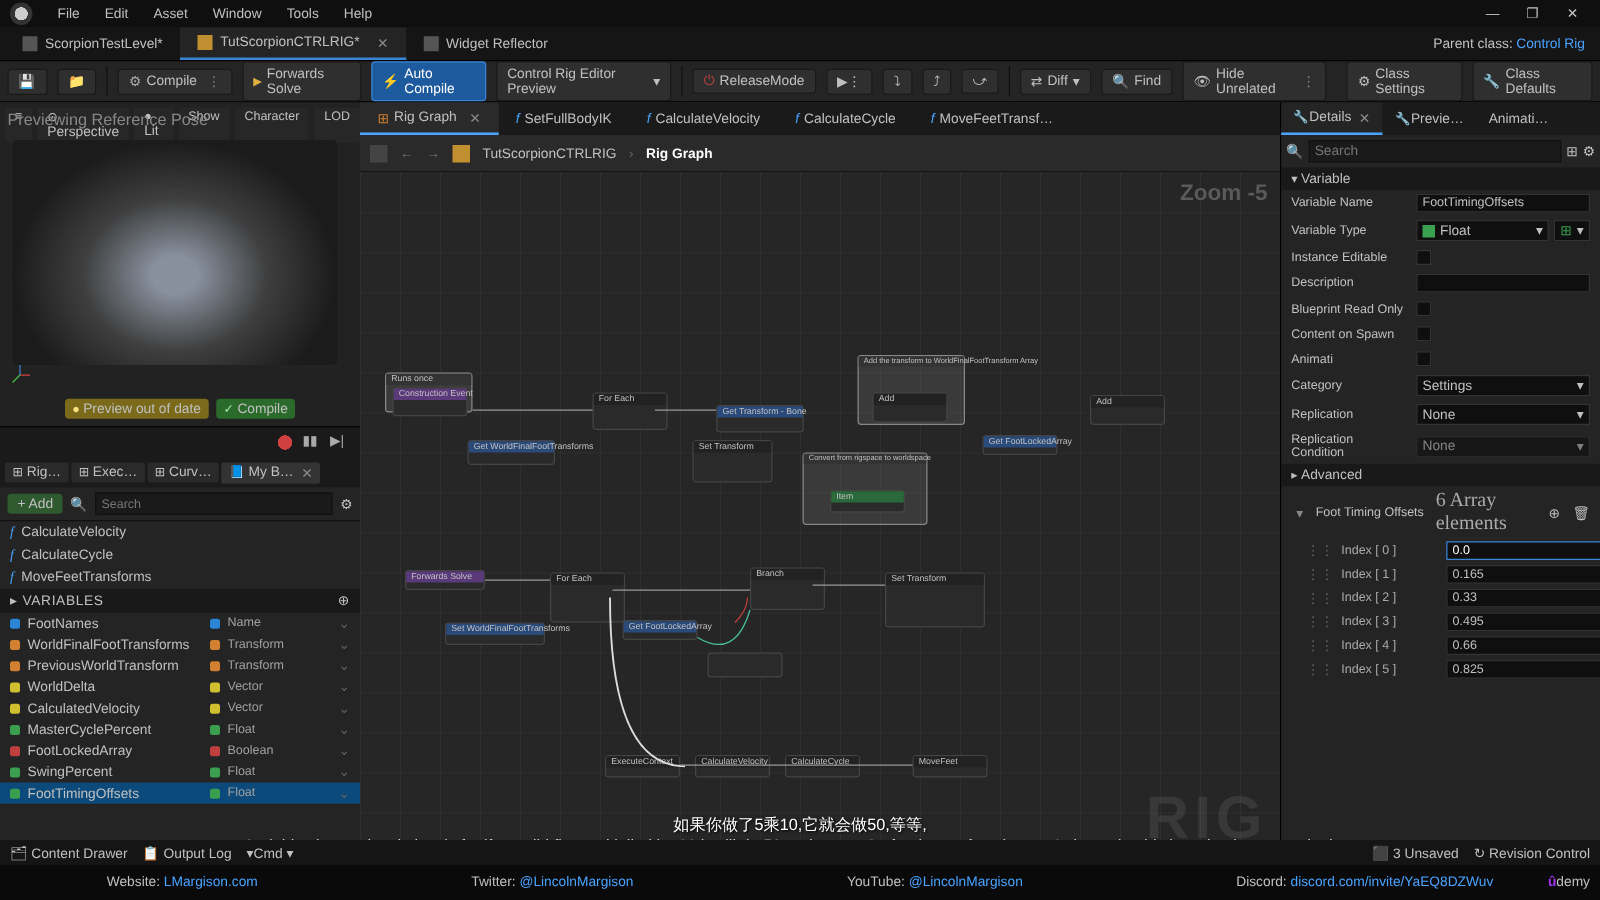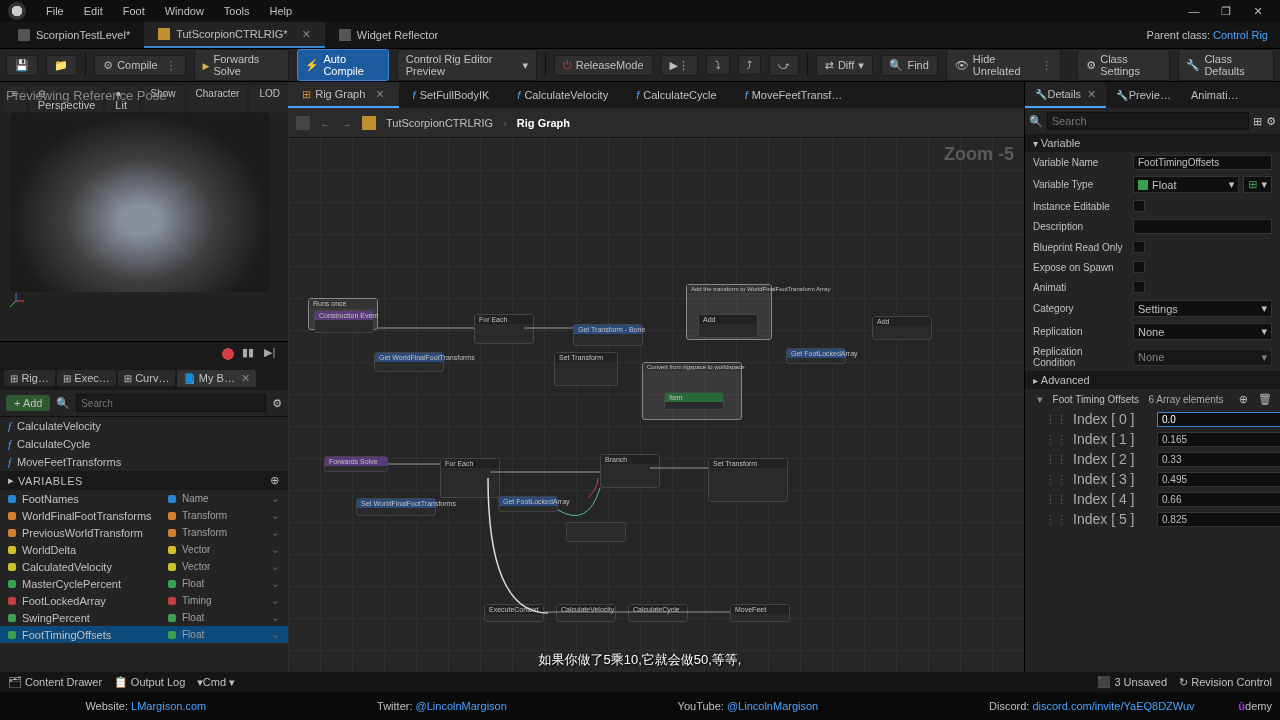--- a/index.html
+++ b/index.html
@@ -81,38 +81,38 @@
 .r-search input { flex:1; background:#1a1a1a; border:1px solid #111; height:18px; padding:0 4px; color:#888; }
 .prop-sec { background: #191919; padding: 3px 8px; font-size: 10px; }
 .prop-row { display: flex; align-items: center; padding: 3px 8px; gap: 6px; min-height: 20px; }
 .prop-label { flex: 0 0 94px; font-size: 10px; }
 .prop-val { flex: 1; }
 .prop-input { background: #0f0f0f; border: 1px solid #333; padding: 1px 4px; font-size: 10px; width: 100%; color:#c0c0c0; }
 .type-sel { display:flex; align-items:center; gap:4px; background:#0f0f0f; border:1px solid #333; padding:1px 4px; }
 .float-chip { width:10px; height:10px; background:#3aa050; }
 .checkbox { width:12px; height:12px; background:#0f0f0f; border:1px solid #333; }
 .array-row { display:flex; align-items:center; padding:2px 8px 2px 20px; gap:6px; }
-.array-label { flex:0 0 78px; font-size:14px; color:#aaa; }
+.array-label { flex:0 0 78px; font-size:10px; color:#aaa; }
 .array-val { flex:1; background:#0f0f0f; border:1px solid #333; padding:1px 4px; font-size:10px; }
 .array-row.sel .array-val { border:1px solid #3a85d6; color:#fff; }
 .bottom-bar { position:absolute; bottom:28px; left:0; right:0; height:20px; background:#151515; display:flex; align-items:center; padding:0 8px; gap:12px; font-size:10px; }
 .footer { position:absolute; bottom:0; left:0; right:0; height:28px; background:#0a0a0a; display:flex; align-items:center; justify-content:space-around; font-size:11px; }
 .footer .link { color:#4aa3ff; }
 .sub-overlay { position:absolute; bottom:36px; left:0; right:0; text-align:center; pointer-events:none; }
 .sub-cn { color:#fff; font-size:13px; text-shadow: 1px 1px 2px #000; }
 .sub-en { color:#fff; font-size:13px; text-shadow: 1px 1px 2px #000; }
 </style>
 </head>
 <body>
 
 <div class="titlebar">
   <div class="logo"></div>
   <div class="menu-item">File</div>
   <div class="menu-item">Edit</div>
-  <div class="menu-item">Foot</div>
+  <div class="menu-item">Asset</div>
   <div class="menu-item">Window</div>
   <div class="menu-item">Tools</div>
   <div class="menu-item">Help</div>
   <div class="winctrl">
     <div>—</div>
     <div>❐</div>
     <div>✕</div>
   </div>
 </div>
 
@@ -183,20 +183,24 @@
       </div>
       <div class="vp-text">Previewing Reference Pose</div>
       <div class="vp-img"></div>
       <div style="position:absolute;left:6px;bottom:28px;">
         <svg width="20" height="20">
             <line x1="10" y1="10" x2="18" y2="10" stroke="#d04040"></line>
             <line x1="10" y1="10" x2="10" y2="2" stroke="#4080d0"></line>
             <line x1="10" y1="10" x2="4" y2="16" stroke="#40c040"></line>
           </svg>
       </div>
+      <div class="vp-overlay">
+        <div class="vp-pill yel">● <span>Preview out of date</span></div>
+        <div class="vp-pill grn">✓ <span>Compile</span></div>
+      </div>
     </div>
     <div class="vp-transport">
       <div class="rec"></div>
       <div style="color:#aaa;">▮▮</div>
       <div style="color:#aaa;">▶|</div>
     </div>
     <div class="pill-tabs">
       <div class="pill-tab">⊞<span>Rig…</span></div>
       <div class="pill-tab">⊞<span>Exec…</span></div>
       <div class="pill-tab">⊞<span>Curv…</span></div>
@@ -266,21 +270,21 @@
             <span class="type-pill tp-green"></span>
             <span class="var-name">MasterCyclePercent</span>
             <span class="type-pill tp-green"></span>
             <span class="var-type">Float</span>
             <span class="chev">⌄</span>
           </div>
           <div class="var-row">
             <span class="type-pill tp-red"></span>
             <span class="var-name">FootLockedArray</span>
             <span class="type-pill tp-red"></span>
-            <span class="var-type">Timing</span>
+            <span class="var-type">Boolean</span>
             <span class="chev">⌄</span>
           </div>
           <div class="var-row">
             <span class="type-pill tp-green"></span>
             <span class="var-name">SwingPercent</span>
             <span class="type-pill tp-green"></span>
             <span class="var-type">Float</span>
             <span class="chev">⌄</span>
           </div>
           <div class="var-row sel">
@@ -322,20 +326,21 @@
       <div class="bc-ico"></div>
       <span class="bc-arrow">←</span>
       <span class="bc-arrow">→</span>
       <div class="bc-ico" style="background:#c09030;"></div>
       <span class="bc-link">TutScorpionCTRLRIG</span>
       <span style="color:#666;">›</span>
       <span class="bc-link active">Rig Graph</span>
     </div>
     <div class="graph-area">
       <div class="zoom-ind">Zoom -5</div>
+      <div class="rig-wm">RIG</div>
 
       <div class="node comment" style="left:20px;top:160px;width:70px;height:32px;">
           <div class="nh">Runs once</div>
         </div>
       <div class="node purple" style="left:26px;top:172px;width:58px;">
           <div class="nh">Construction Event</div>
           <div class="nb"></div>
         </div>
       <div class="node dark" style="left:186px;top:176px;width:50px;height:30px;">
           <div class="nh">For Each</div>
@@ -461,21 +466,21 @@
       </div>
     <div class="prop-row">
         <div class="prop-label">Description</div>
         <div class="prop-val"><input class="prop-input" style=""></div>
       </div>
     <div class="prop-row">
         <div class="prop-label">Blueprint Read Only</div>
         <div class="checkbox"></div>
       </div>
     <div class="prop-row">
-        <div class="prop-label">Expose on Spawn</div>
+        <div class="prop-label">Content on Spawn</div>
         <div class="checkbox"></div>
       </div>
     <div class="prop-row">
         <div class="prop-label">Animati</div>
         <div class="checkbox"></div>
       </div>
     <div class="prop-row">
         <div class="prop-label">Category</div>
         <div class="prop-val">
           <div class="type-sel">
@@ -499,21 +504,21 @@
           <div class="type-sel" style="opacity:0.6;">
             <span>None</span>
             <span style="margin-left:auto;">▾</span>
           </div>
         </div>
       </div>
     <div class="prop-sec">▸ <span>Advanced</span></div>
     <div class="prop-row" style="padding-left:12px;">
       <span style="color:#888;margin-right:4px;">▾</span>
       <div class="prop-label" style="flex:0 0 90px;">Foot Timing Offsets</div>
-      <div style="font-size:10px;color:#aaa;">6 Array elements</div>
+      <div style="font-size:16px;color:#aaa;font-family:Liberation Serif, serif;">6 Array elements</div>
       <span style="margin-left:auto;">⊕</span>
       <span style="margin-left:4px;">🗑</span>
     </div>
     <div id="array-list">
         <div class="array-row sel">
           <span style="color:#666;">⋮⋮</span>
           <span class="array-label">Index [ 0 ]</span>
           <input class="array-val" value="0.0" style="">
         </div>
         <div class="array-row">

